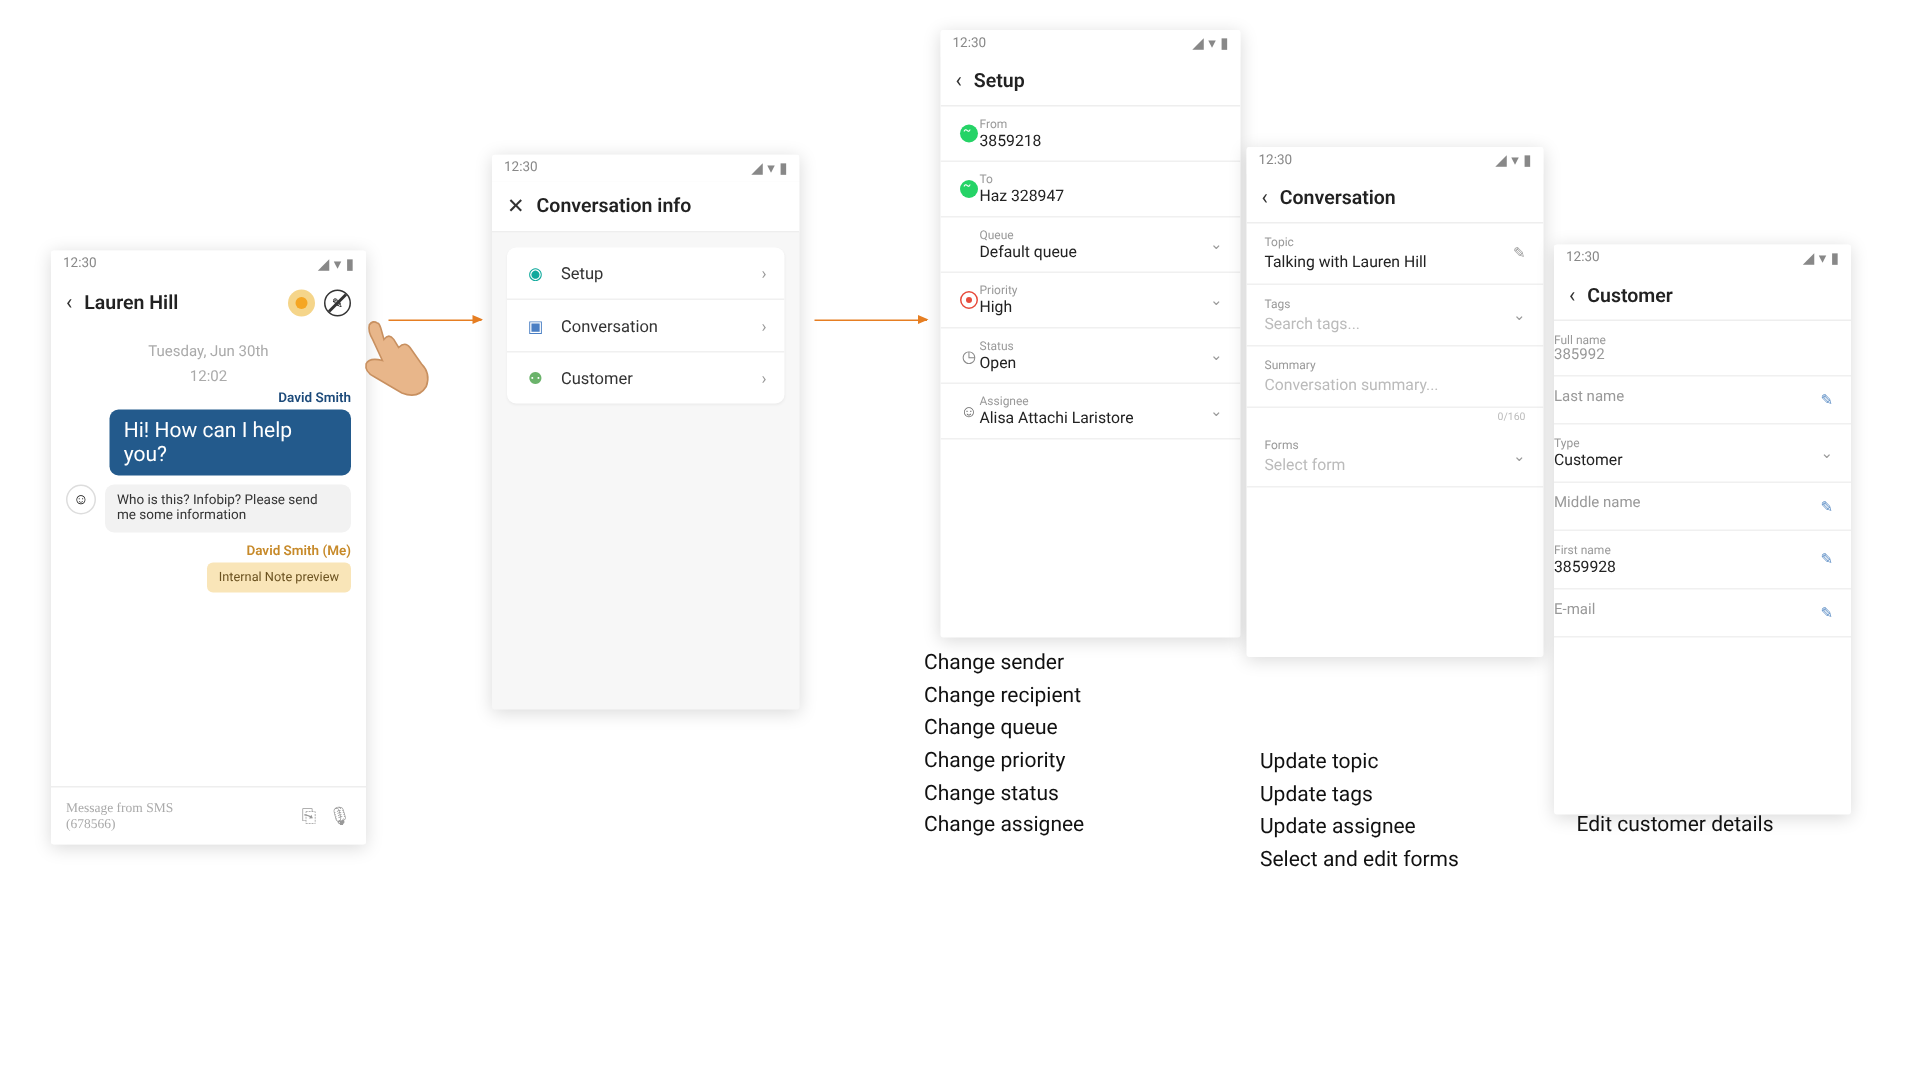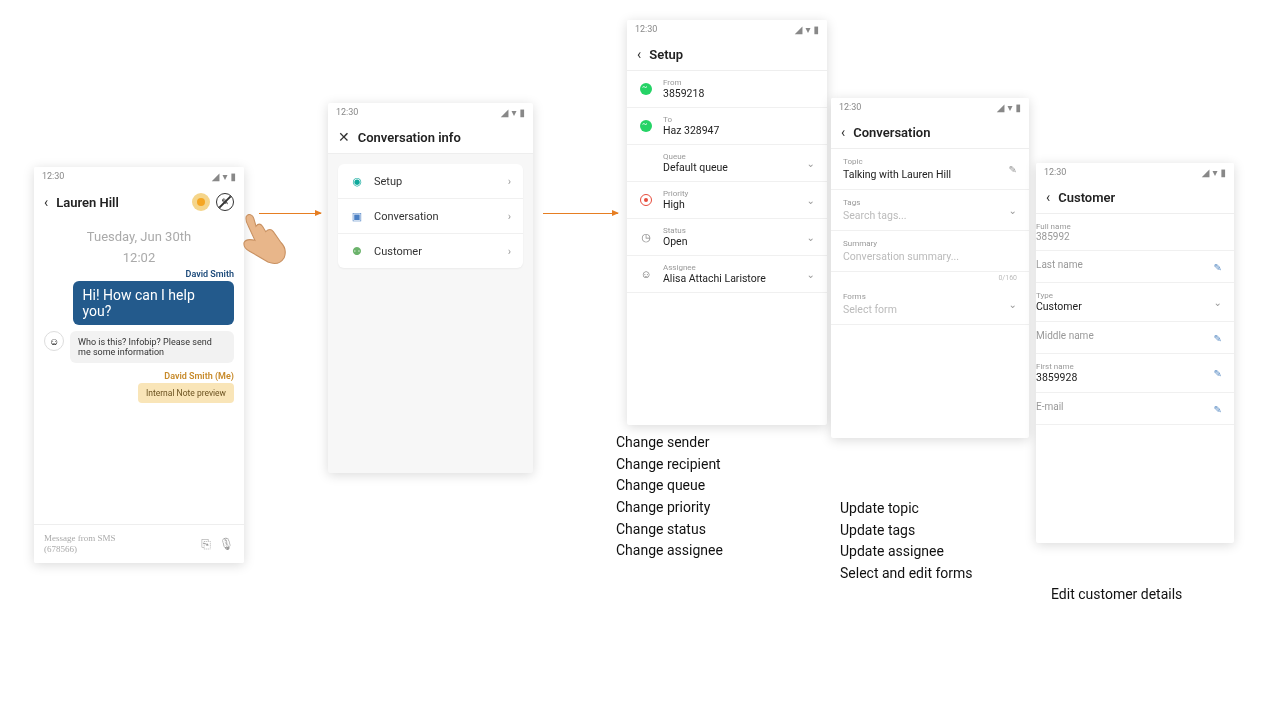--- a/index.html
+++ b/index.html
@@ -18,21 +18,21 @@
   
   
   .s1 { left: 34px; top: 167px; width: 210px; height: 396px; }
   .s1 .header { border-bottom: none; }
   .s1 .active-dot { width: 18px; height: 18px; border-radius: 50%; background: #f5d58a; display:flex; align-items:center; justify-content:center; }
   .s1 .active-dot::after { content:''; width:8px; height:8px; border-radius:50%; background:#f5a623; }
   .s1 .edit-btn { width: 18px; height: 18px; border-radius: 50%; border: 1.5px solid #333; display:flex;align-items:center;justify-content:center;font-size:9px; position: relative; }
   .s1 .edit-btn::after { content:'✎'; }
   .s1 .edit-btn::before { content:''; position:absolute; width:16px; height:2px; background:#333; transform:rotate(-45deg); }
   .s1 .chat-body { padding: 6px 10px; }
-  .s1 .date { text-align:center; font-size:13px; color:#aaa; padding: 4px 0 2px; }
+  .s1 .date { text-align:center; font-size:10px; color:#aaa; padding: 4px 0 2px; }
   .s1 .sender-right { text-align:right; font-size:9px; color:#1c4a7a; font-weight:600; padding: 2px 0; }
   .s1 .bubble-blue { background:#235a8c; color:#fff; font-size:14px; padding:6px 10px; border-radius:6px; margin-left:auto; max-width:85%; margin-bottom:6px;}
   .s1 .msg-row { display:flex; gap:6px; align-items:flex-start; margin-bottom:6px;}
   .s1 .avatar { width:20px; height:20px; border-radius:50%; border:1px solid #ddd; display:flex;align-items:center;justify-content:center; font-size:10px;}
   .s1 .bubble-gray { background:#f2f2f2; font-size:9px; padding:6px 8px; border-radius:6px; flex:1; color:#333;}
   .s1 .sender-me { text-align:right; font-size:9px; color:#c78a2a; font-weight:600; padding:2px 0;}
   .s1 .note { background:#f9e5b8; font-size:8.5px; padding:5px 8px; border-radius:4px; margin-left:auto; width:fit-content; color:#6b5220;}
   .s1 .composer { position:absolute; bottom:0; left:0; right:0; padding:8px 10px; display:flex; align-items:center; gap:8px; border-top:1px solid #eee; background:#fff;}
   .s1 .composer .input { flex:1; font-size:9px; color:#aaa; line-height:1.2;font-family:Liberation Serif, serif;}
   .s1 .composer .icon { font-size:12px; color:#999; }
@@ -56,21 +56,21 @@
   .s2 .row .ico { width:14px; height:14px; display:flex; align-items:center; justify-content:center; font-size:11px;}
   .s2 .row .lbl { flex:1; font-size:11px; color:#333;}
   .s2 .row .chev { font-size:11px; color:#999;}
   .ico-setup { color:#0fa99c; }
   .ico-conv { color:#4a7fc4; }
   .ico-cust { color:#6bb36b; }
   
   
   .s3 { left:627px; top:20px; width:200px; height:405px; }
   .s3 .header { border-bottom:1px solid #eee; }
-  .s3 .field { display:flex; align-items:center; padding:7px 12px; border-bottom:1px solid #f0f0f0; gap:10px;}
+  .s3 .field { display:flex; align-items:center; padding:7px 12px; border-bottom:1px solid #f0f0f0; }
   .s3 .field .ico { width:14px; display:flex; align-items:center; justify-content:center;}
   .s3 .field .content { flex:1; }
   .s3 .field .label { font-size:8px; color:#999; }
   .s3 .field .value { font-size:10.5px; color:#222; }
   .s3 .field .chev { font-size:10px; color:#999;}
   .wa-icon { width:12px; height:12px; background:#25d366; border-radius:50%; position:relative;}
   .wa-icon::after { content:'~'; color:#fff; font-size:8px; position:absolute; left:2px; top:-1px;}
   .prio-icon { width:12px; height:12px; border:1.5px solid #e74c3c; border-radius:50%; position:relative;}
   .prio-icon::after { content:''; position:absolute; width:4px; height:4px; background:#e74c3c; border-radius:50%; left:2.5px; top:2.5px;}
   .status-icon { color:#888; font-size:11px;}
@@ -94,21 +94,21 @@
   .s5 .field3 .label { font-size:8px; color:#999; }
   .s5 .field3 .value { font-size:10.5px; color:#222;}
   .s5 .field3 .placeholder { font-size:10px; color:#999;}
   .s5 .field3 .edit-ic { position:absolute; right:12px; top:50%; transform:translateY(-50%); font-size:10px; color:#5a8cc4;}
   .s5 .field3 .chev { position:absolute; right:12px; top:50%; transform:translateY(-50%); font-size:10px; color:#999;}
   
   
   .caption { position:absolute; font-size:14px; color:#111; line-height:1.55; }
   .cap3 { left:616px; top:432px; }
   .cap4 { left:840px; top:498px; }
-  .cap5 { left:1051px; top:584px; }
+  .cap5 { left:1051px; top:540px; }
 </style>
 </head>
 <body>
 
 <div class="phone s1">
   <div class="status-bar">
     <span>12:30</span>
     <div class="status-icons">
         <span>◢</span>
         <span>▾</span>

